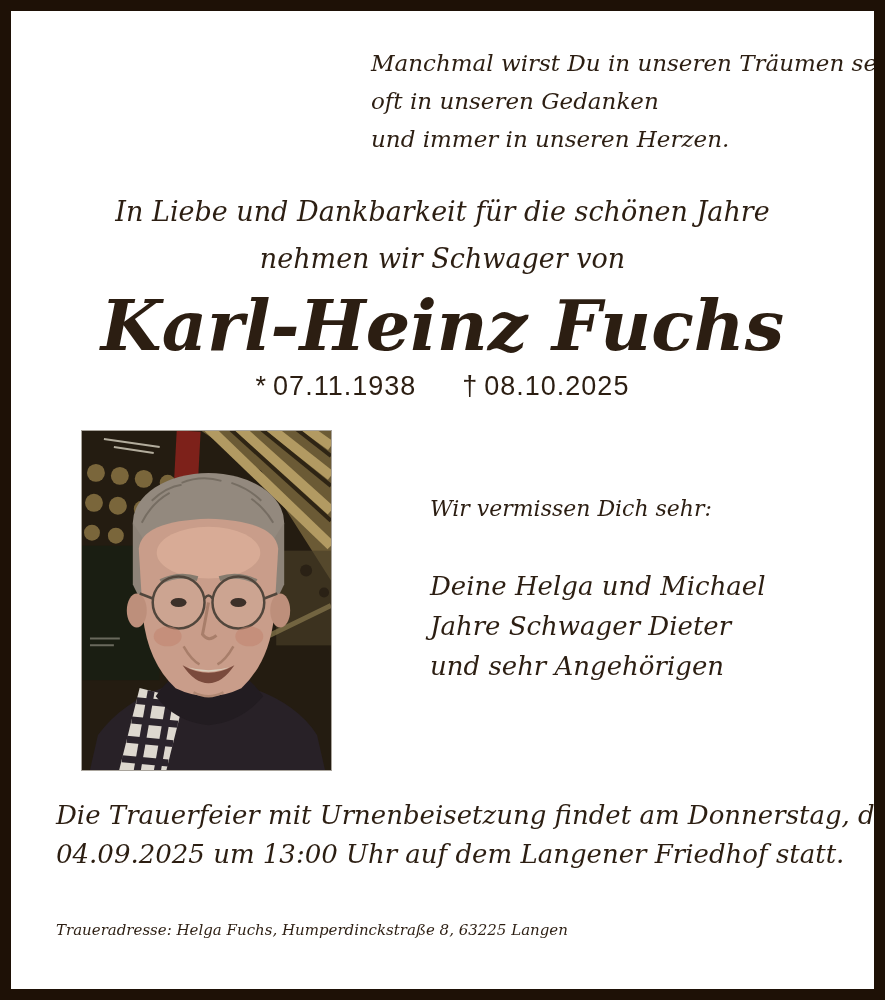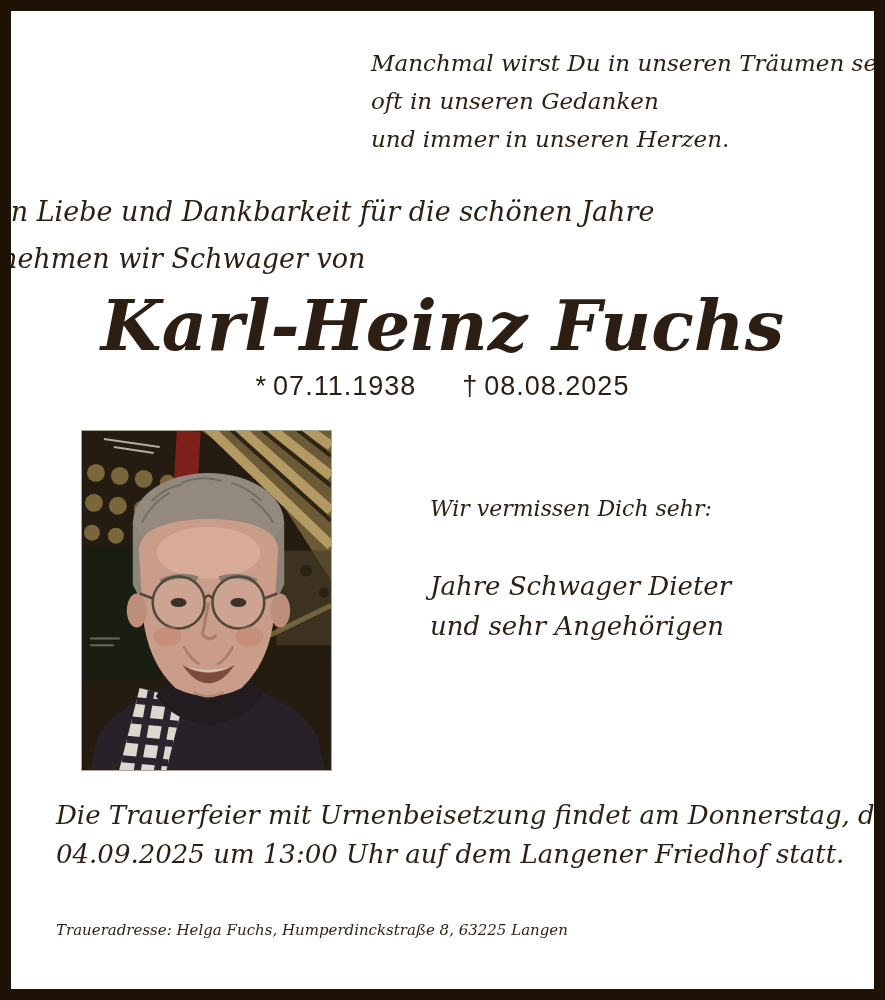--- a/index.html
+++ b/index.html
@@ -33,21 +33,21 @@
   }
   .abs { position: absolute; }
 
   .epigraph {
     left: 371px; top: 44px;
     font-size: 23px; line-height: 38px;
     white-space: nowrap;
   }
   .intro {
     left: 0; top: 188px; width: 100%;
-    text-align: left;
+    text-align: center;
     font-size: 27px; line-height: 47px;
     white-space: nowrap;
   }
   .name {
     left: 0; top: 284px; width: 100%;
     text-align: center;
     font-size: 70px; line-height: 84px;
     font-weight: bold;
     white-space: nowrap;
   }
@@ -106,21 +106,21 @@
   </div>
 
   <div class="intro script abs">
     <div>In Liebe und Dankbarkeit für die schönen Jahre</div>
     <div>nehmen wir Schwager von</div>
   </div>
 
   <div class="name script abs">Karl-Heinz Fuchs</div>
 
   <div class="dates abs">
-    <span class="birth"><span class="sym">*</span><span>07.11.1938</span></span><span><span class="sym">†</span><span>08.08.2025</span></span>
+    <span class="birth"><span class="sym">*</span><span>07.11.1938</span></span><span><span class="sym">†</span><span>08.10.2025</span></span>
   </div>
 
   <div class="photo abs" role="img" aria-label="Porträtfoto: älterer Mann mit grauem Haar, Brille und dunklem Schal">
     <svg viewBox="0 0 250 340" preserveAspectRatio="none">
 
       <rect width="250" height="340" fill="#241c11"></rect>
       <polygon points="120,0 250,0 250,150 180,40" fill="#6b5a35"></polygon>
       <g stroke="#b29a62" stroke-width="10">
         <line x1="125" y1="-5" x2="250" y2="115"></line>
         <line x1="150" y1="-10" x2="250" y2="80"></line>
@@ -212,20 +212,21 @@
 
       <path d="M101,235 Q127,250 153,235 Q141,253 127,253 Q113,253 101,235 Z" fill="#7a4a3c"></path>
       <path d="M106,237 Q127,246 148,237 Q127,243 106,237 Z" fill="#d9cdbb"></path>
       <path d="M112,262 q15,8 30,0" stroke="#b08873" stroke-width="2.5" fill="none"></path>
     </svg>
   </div>
 
   <div class="farewell-heading script abs">Wir vermissen Dich sehr:</div>
 
   <div class="farewell-names script abs">
+    <div>Deine Helga und Michael</div>
     <div>Jahre Schwager Dieter</div>
     <div>und sehr Angehörigen</div>
   </div>
 
   <div class="service script abs">
     <div>Die Trauerfeier mit Urnenbeisetzung findet am Donnerstag, den</div>
     <div>04.09.2025 um 13:00 Uhr auf dem Langener Friedhof statt.</div>
   </div>
 
   <div class="address script abs">Traueradresse: Helga Fuchs, Humperdinckstraße 8, 63225 Langen</div>

